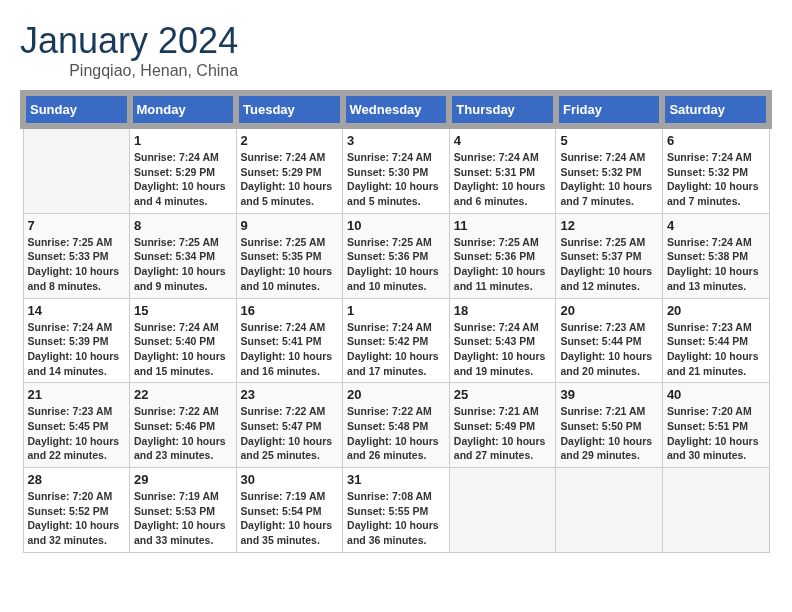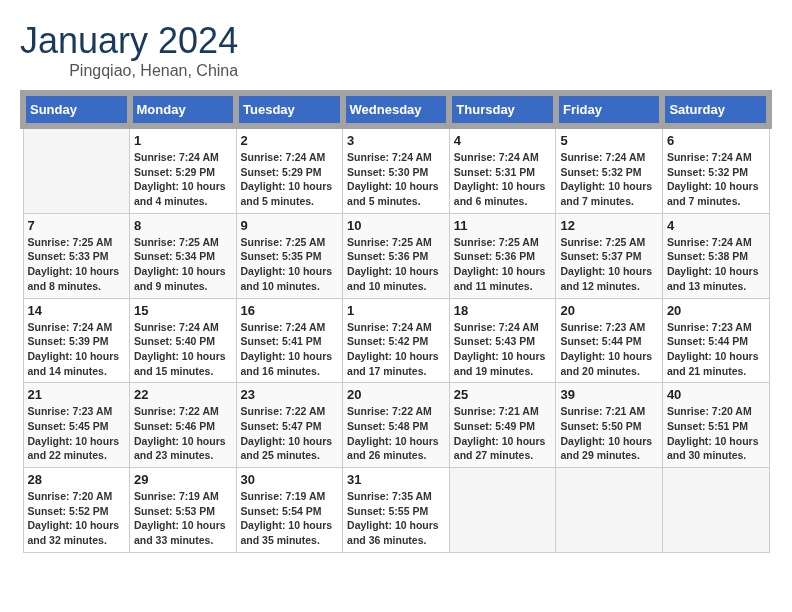--- a/index.html
+++ b/index.html
@@ -326,21 +326,21 @@
         </td>
         <td>
           <span class="day-num">30</span>
           <div class="day-info" style="white-space: pre-line;">Sunrise: 7:19 AM
 Sunset: 5:54 PM
 Daylight: 10 hours
 and 35 minutes.</div>
         </td>
         <td>
           <span class="day-num">31</span>
-          <div class="day-info" style="white-space: pre-line;">Sunrise: 7:35 AM
+          <div class="day-info" style="white-space: pre-line;">Sunrise: 7:08 AM
 Sunset: 5:55 PM
 Daylight: 10 hours
 and 36 minutes.</div>
         </td>
         <td class="empty"></td>
         <td class="empty"></td>
         <td class="empty"></td>
       </tr>
     </tbody>
 </table>

